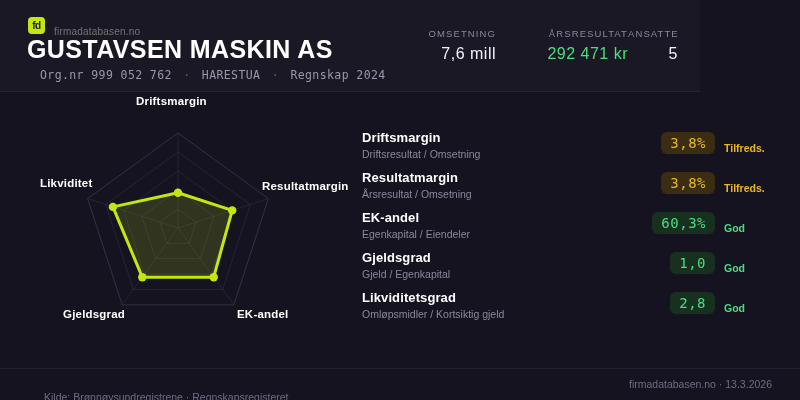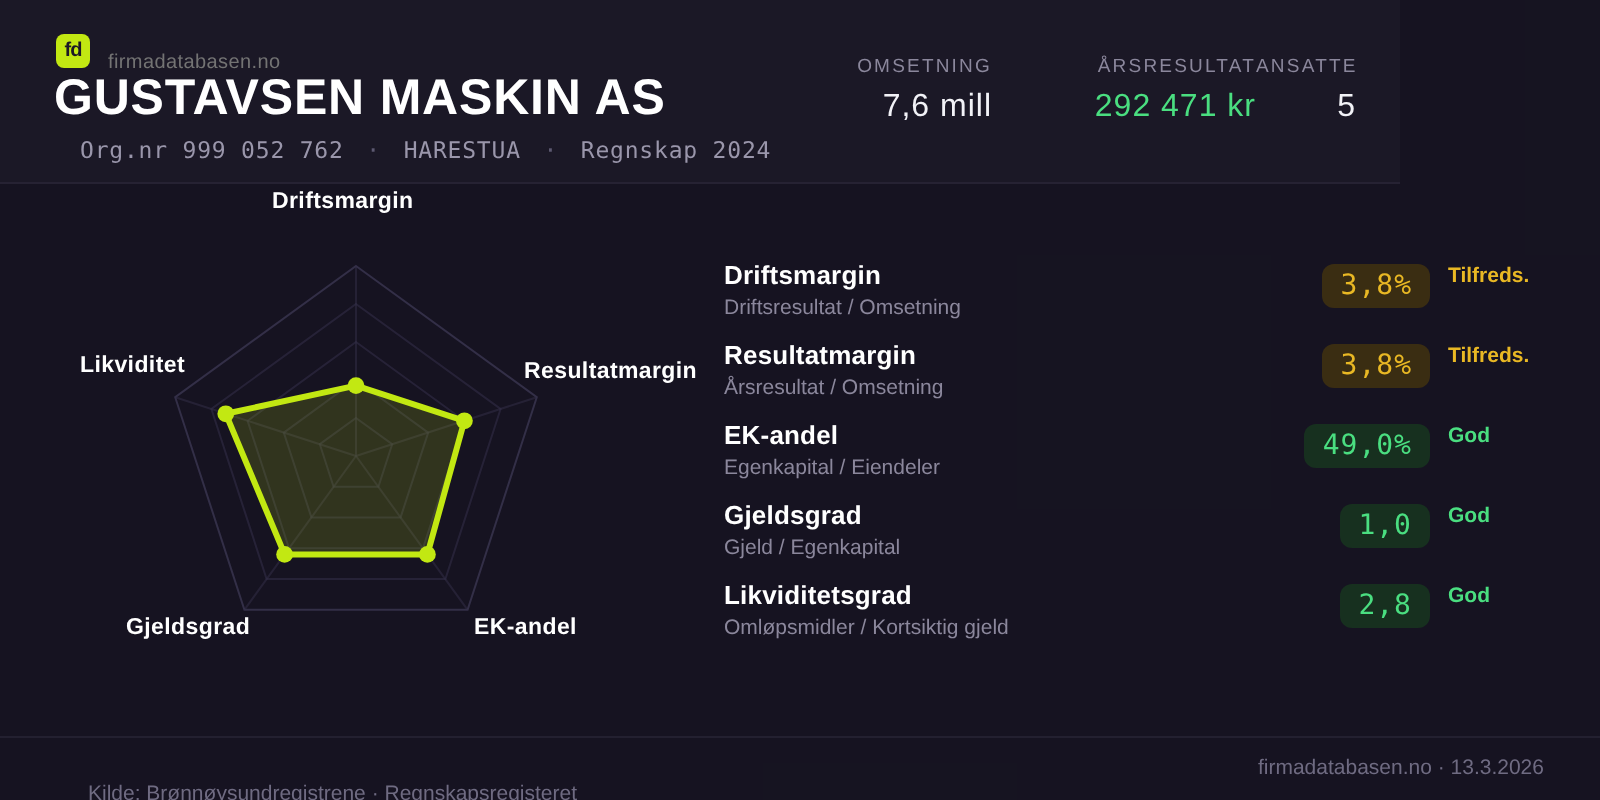--- a/index.html
+++ b/index.html
@@ -84,21 +84,21 @@
   .metric-text { width:300px; }
   .metric-name {
     font-size:13px; font-weight:bold; color:#ffffff; letter-spacing:0.1px;
     line-height:16px;
   }
   .metric-formula {
     font-size:10.5px; color:#8b879c; margin-top:2px; line-height:13px;
   }
   .metric-right {
     position:absolute; right:0; top:2px;
-    display:flex; align-items:flex-start; gap:9px;margin-left:17px;
+    display:flex; align-items:flex-end; gap:9px;margin-left:17px;
   }
   .metric-badge {
     font-family:"DejaVu Sans Mono", monospace;
     font-size:14px; letter-spacing:0.5px;
     padding:3px 9px; border-radius:6px; min-width:30px; text-align:center;
   }
   .badge-amber { background:#3a2d12; color:#e9b824; }
   .badge-green { background:#17301f; color:#4ade80; }
   .metric-status {
     font-size:10.5px; font-weight:bold; width:58px; text-align:left;
@@ -212,21 +212,21 @@
         <div class="metric-status status-amber">Tilfreds.</div>
       </div>
     </div>
 
     <div class="metric-row">
       <div class="metric-text">
         <div class="metric-name">EK-andel</div>
         <div class="metric-formula">Egenkapital / Eiendeler</div>
       </div>
       <div class="metric-right">
-        <div class="metric-badge badge-green">49,0%</div>
+        <div class="metric-badge badge-green">60,3%</div>
         <div class="metric-status status-green">God</div>
       </div>
     </div>
 
     <div class="metric-row">
       <div class="metric-text">
         <div class="metric-name">Gjeldsgrad</div>
         <div class="metric-formula">Gjeld / Egenkapital</div>
       </div>
       <div class="metric-right">

